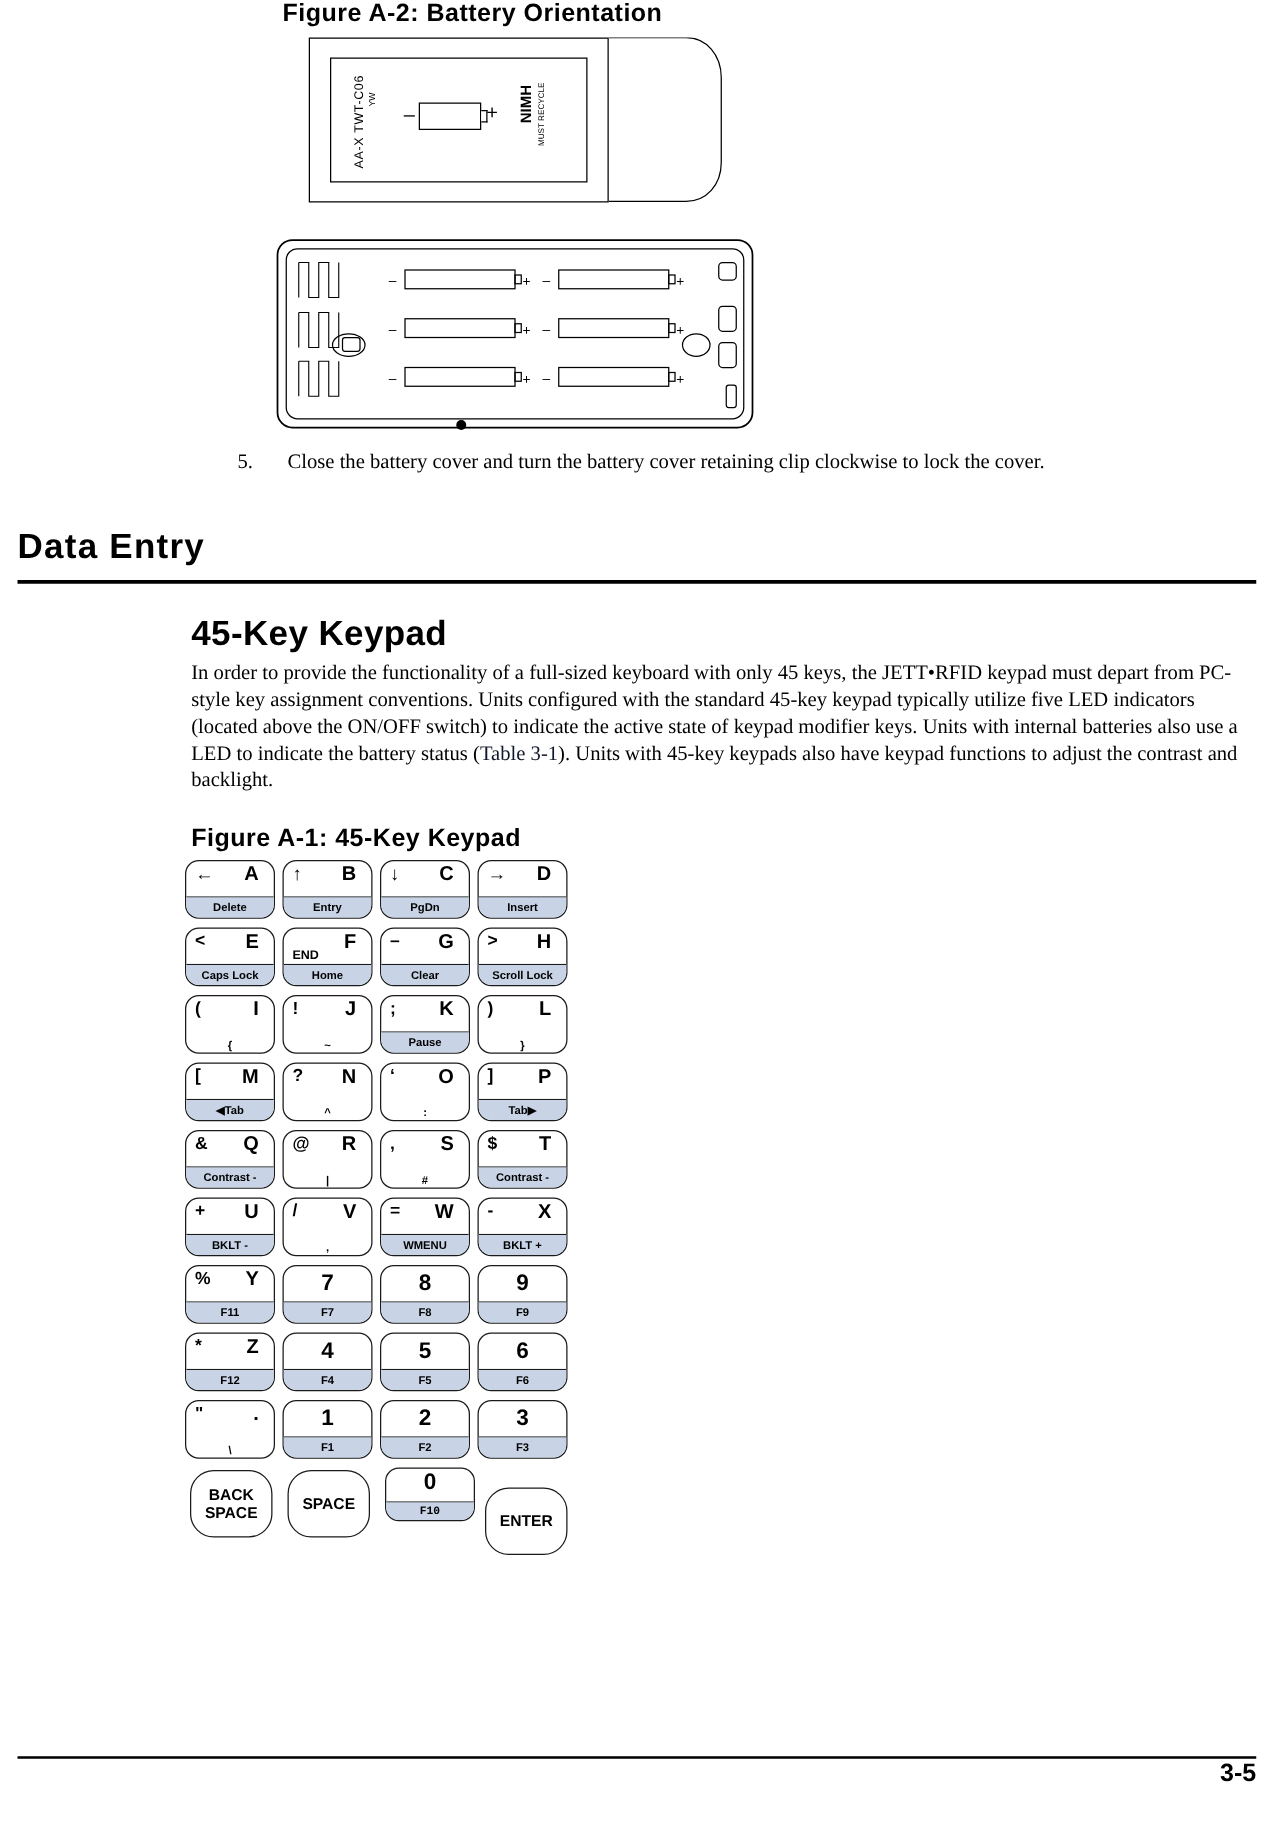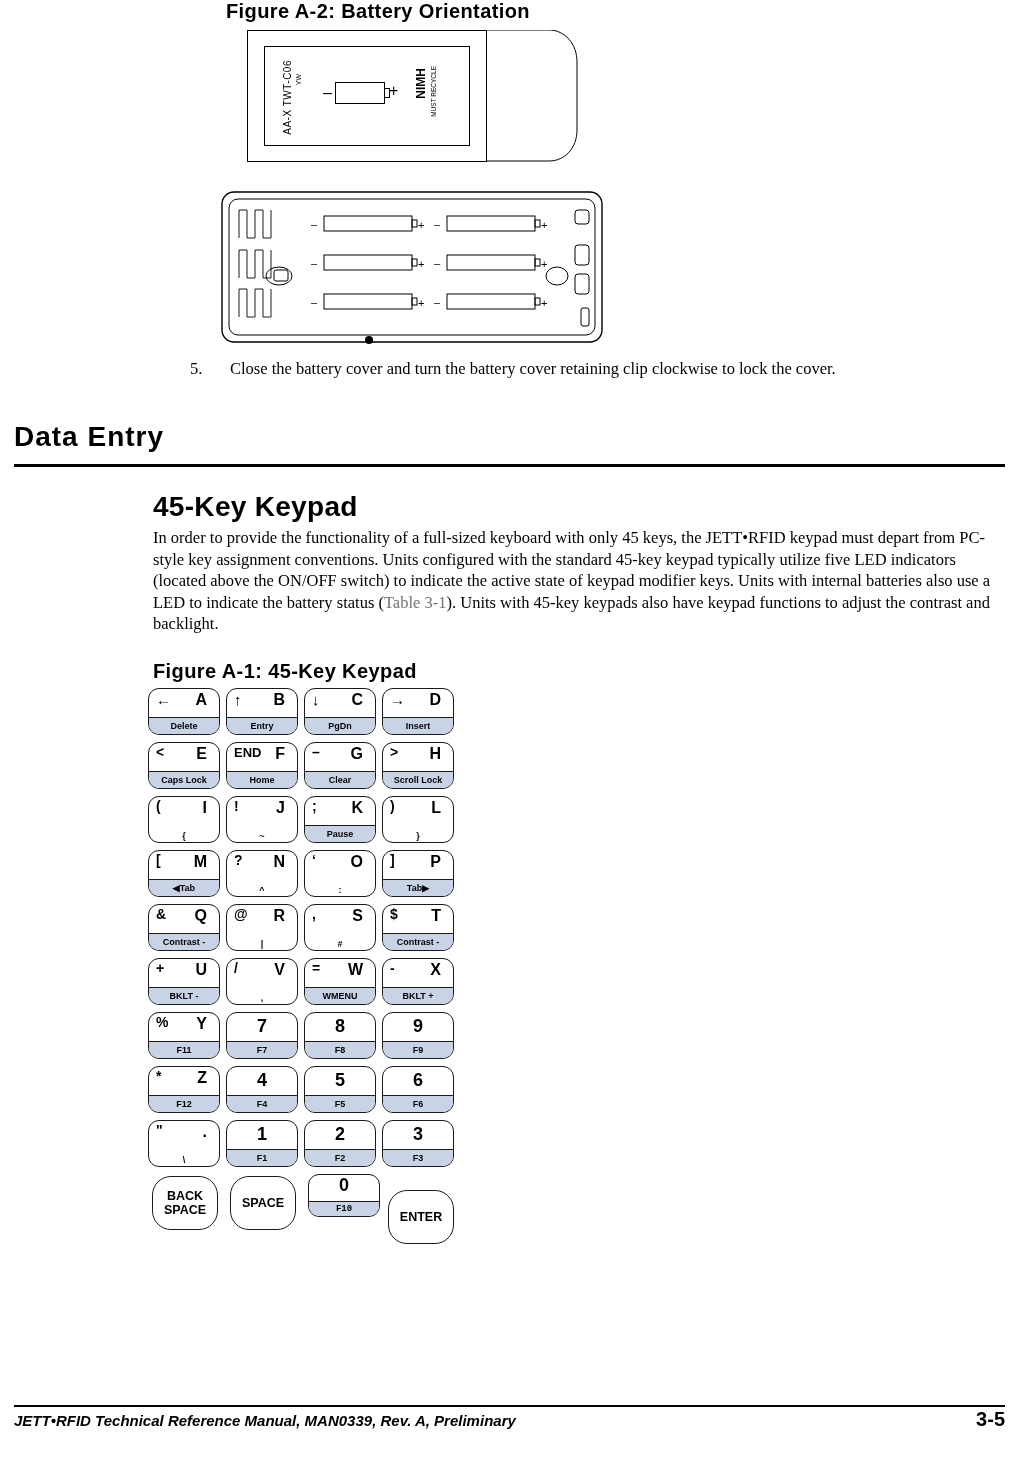--- a/index.html
+++ b/index.html
@@ -204,21 +204,21 @@
   #keypad-paragraph {
     position: absolute;
     left: 153px;
     top: 527px;
     width: 848px;
     font-size: 16.5px;
     line-height: 21.5px;
     text-align: left;
   }
   #keypad-paragraph .link {
-    color: #737373;
+    color: #0f172a;
   }
 
   #fig-a1-caption {
     position: absolute;
     left: 153px;
     top: 660px;
   }
 
   
   #keypad-diagram {
@@ -250,23 +250,23 @@
     font-weight: bold;
   }
   .key .tl {
     position: absolute;
     left: 7px;
     top: 1px;
     font-size: 14px;
     font-weight: bold;
   }
   .key .tl.small {
-    font-size: 13px;
-    font-weight: bold;
-    top: 2px;
+    font-size: 10px;
+    font-weight: bold;
+    top: 16px;
   }
   .key .blue-bar {
     position: absolute;
     left: 0;
     bottom: 0;
     width: 100%;
     height: 17px;
     background: #c8d4e6;
     border-top: 1px solid #1a1a1a;
     border-radius: 0 0 10px 10px;
@@ -660,16 +660,15 @@
         <span class="centered-num" style="top:0px;">0</span>
         <span class="blue-bar" style="height:15px;line-height:14px;font-family:Liberation Mono, monospace;">F10</span>
       </div>
       <div class="key small-btn wide-label" style="left:240px;top:16px;">ENTER</div>
     </div>
 
 
   </div>
 
   <div id="footer-rule"></div>
-  <div id="footer-left">JETT•RFID Technical Reference Manual, MAN0339, Rev. A, Preliminary</div>
   <div id="footer-right">3-5</div>
 
 </div>
 
 </body></html>

